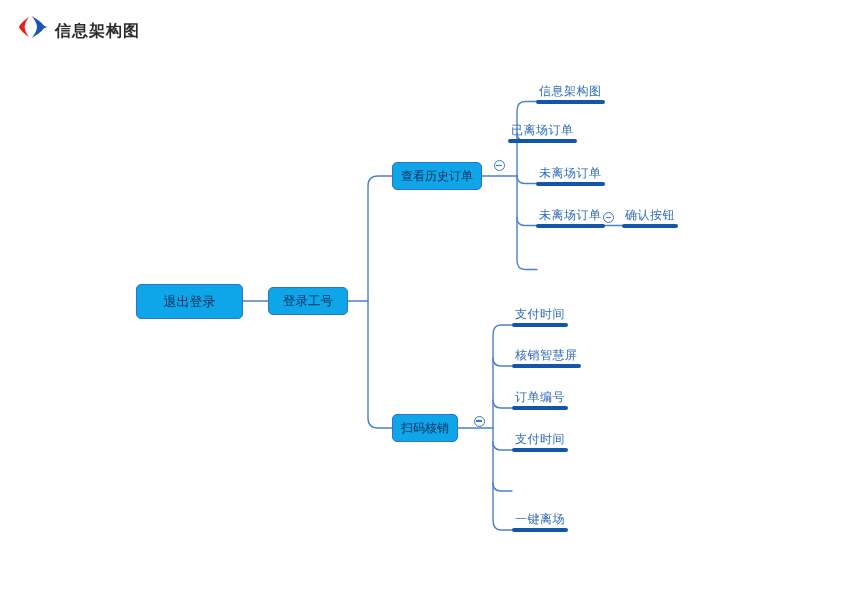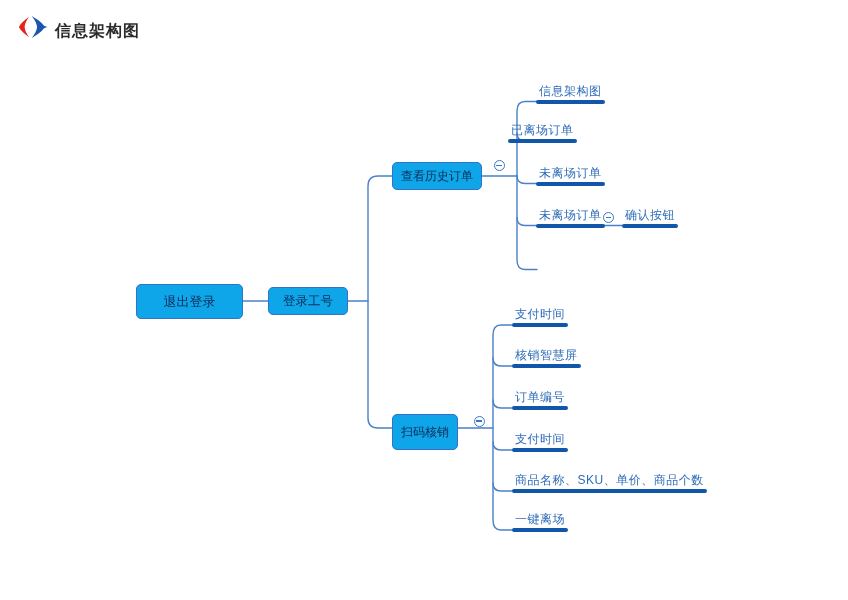--- a/index.html
+++ b/index.html
@@ -18,21 +18,21 @@
   
   .node{
     position:absolute;display:flex;align-items:center;justify-content:center;
     background:#0ea5e9;border:1.5px solid #3273c8;border-radius:5px;
     color:#0e2c56;font-size:12.5px;line-height:1;white-space:nowrap;
     box-sizing:border-box;
   }
   .node.root{left:136px;top:284px;width:107px;height:35px;font-size:13px;}
   .node.login{left:268px;top:287px;width:80px;height:28px;}
   .node.history{left:392px;top:162px;width:90px;height:28px;font-size:12px;}
-  .node.scan{left:392px;top:414px;width:66px;height:36px;font-size:12px;}
+  .node.scan{left:392px;top:414px;width:66px;height:28px;font-size:12px;}
   
   .leaf{
     position:absolute;font-size:12px;line-height:14px;color:#2e6cb9;
     padding:0 3px 5.5px 3px;white-space:nowrap;letter-spacing:0.5px;
   }
   .leaf::after{
     content:'';position:absolute;left:0;right:0;bottom:0;height:3.5px;
     background:#1156a8;border-radius:2px;
   }
   
@@ -124,20 +124,17 @@
   </div>
   <div class="leaf" style="left:512px;top:348px">
     <span>核销智慧屏</span>
   </div>
   <div class="leaf" style="left:512px;top:390px">
     <span>订单编号</span>
   </div>
   <div class="leaf" style="left:512px;top:432px">
     <span>支付时间</span>
   </div>
-  <div class="leaf" style="left:512px;top:473px">
-    <span>商品名称、SKU、单价、商品个数</span>
-  </div>
   <div class="leaf" style="left:512px;top:512px">
     <span>一键离场</span>
   </div>
 
 </div>
 
 </body></html>

